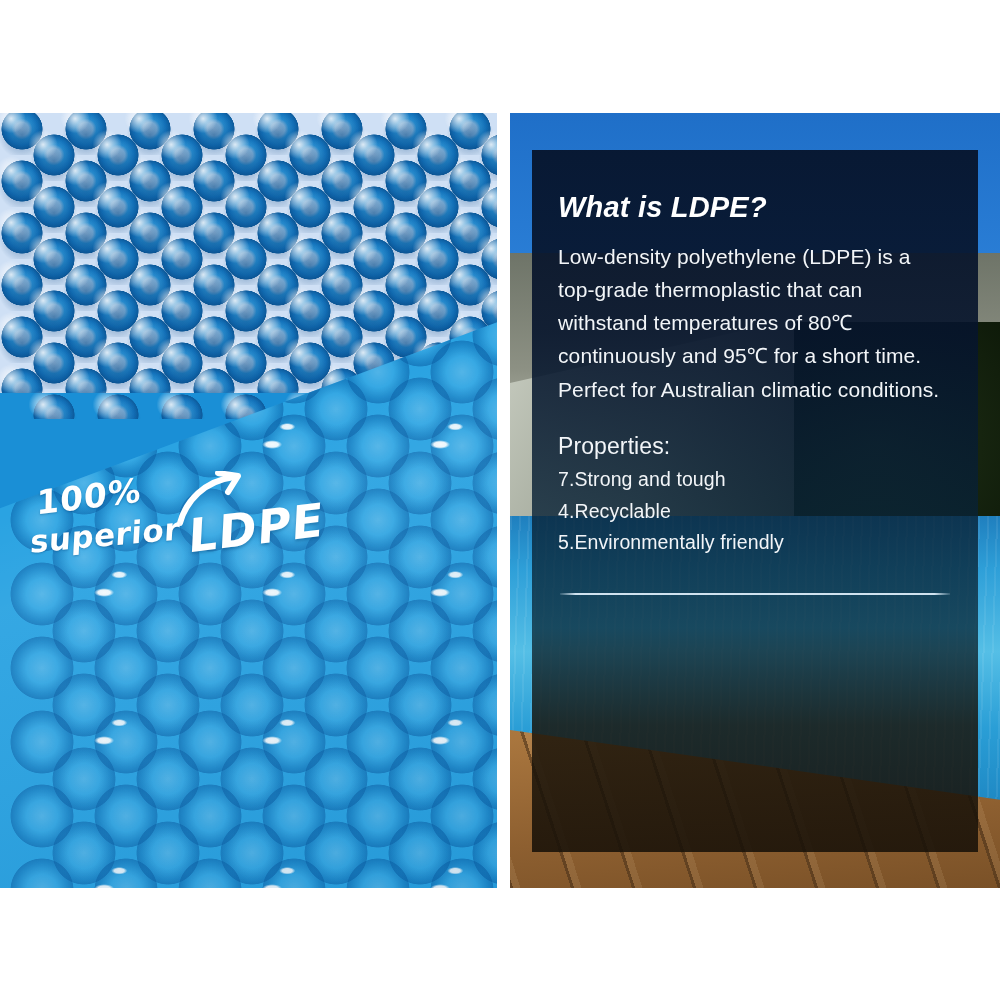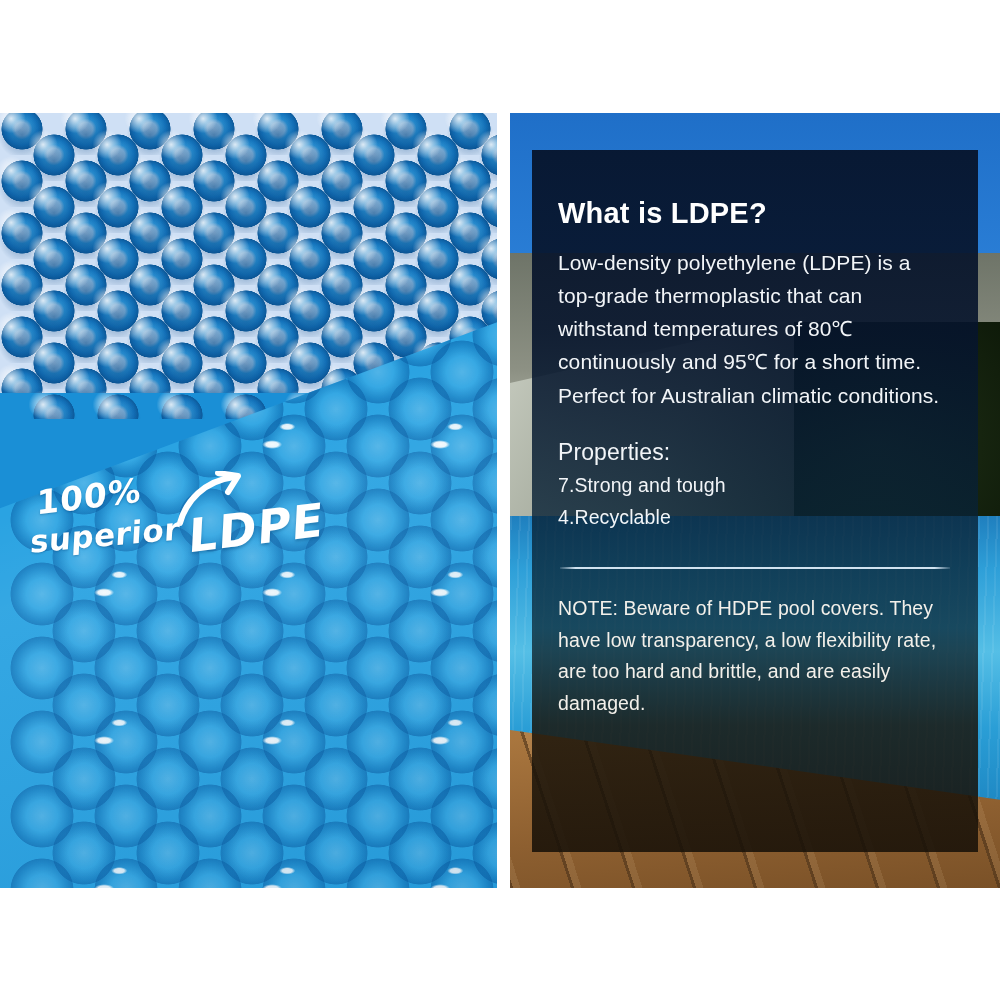--- a/index.html
+++ b/index.html
@@ -223,22 +223,23 @@
         rgba(24,17,8,.88) 100%);
     box-sizing: border-box;
     padding: 38px 26px 0 26px;
   }
 
   .card-title {
     color: #ffffff;
     font-size: 29px;
     font-weight: 700;
     letter-spacing: .2px;
-    margin: 10px 0 16px 0;
+    margin: 4px 0 16px 0;
     line-height: 1.1;
+    font-style: italic;
   }
   .card-para {
     color: #f2f5f8;
     font-size: 21px;
     line-height: 1.58;
     margin: 0;
     letter-spacing: .1px;
   }
   .props-heading {
     color: #f2f5f8;
@@ -307,21 +308,21 @@
     <div class="info-card">
       <h1 class="card-title">What is LDPE?</h1>
 
       <p class="card-para">Low-density polyethylene (LDPE) is a top-grade thermoplastic that can withstand temperatures of 80℃ continuously and 95℃ for a short time. Perfect for Australian climatic conditions.</p>
 
       <p class="props-heading">Properties:</p>
 
       <ul class="props-list">
         <li>7.Strong and tough</li>
         <li>4.Recyclable</li>
+        <li>5.Environmentally friendly</li>
       </ul>
 
       <div class="divider"></div>
 
-      <p class="note-para">NOTE: Beware of HDPE pool covers. They have low transparency, a low flexibility rate, are too hard and brittle, and are easily damaged.</p>
     </div>
   </div>
 
 </div>
 
 </body></html>

